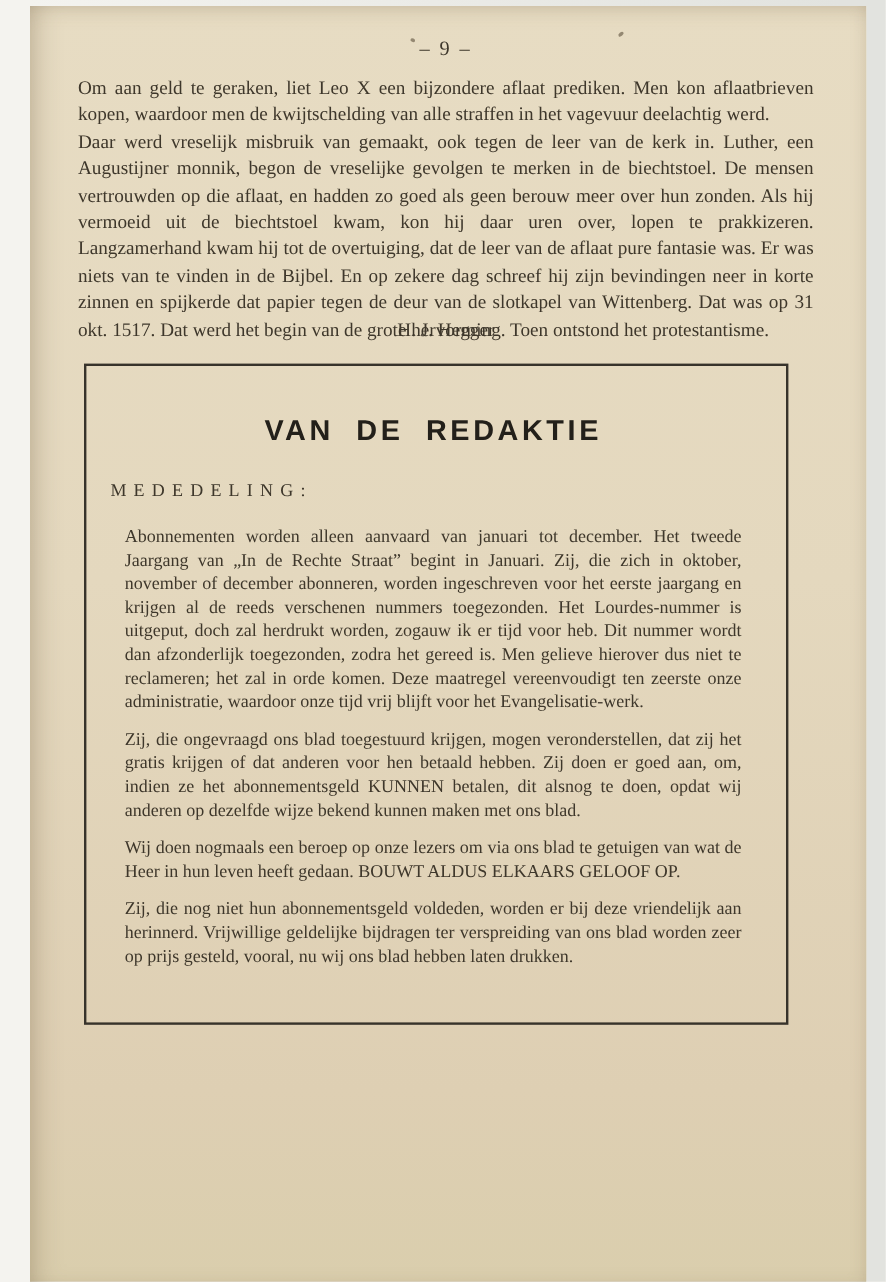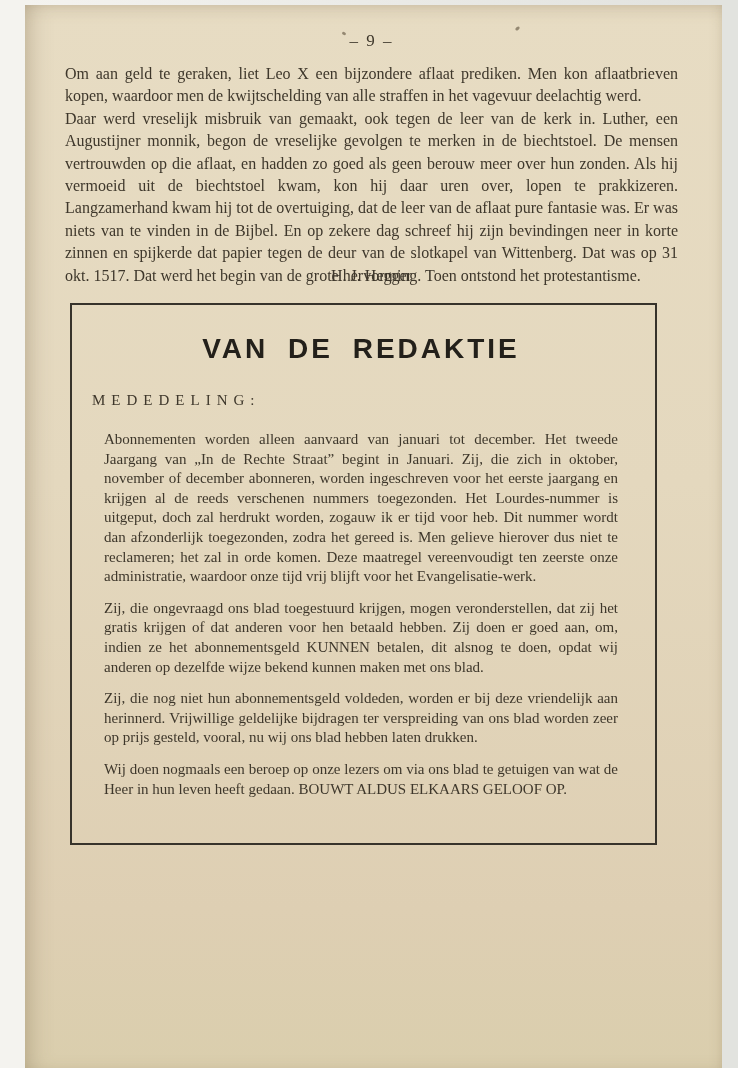--- a/index.html
+++ b/index.html
@@ -46,23 +46,23 @@
   .signature-line{
     margin-top:-22.4px;text-align:center;font-size:16px;line-height:22.4px;
   }
   .redaktie-box{
     margin:16px 16px 0 5px;width:587px;
     border:2px solid var(--box-border);
     padding:24px 25px 32px 20px;
     background:transparent;
   }
   .redaktie-title{
-    margin:4px;text-align:center;
+    margin:17px;text-align:center;
     font-family:"Liberation Sans","DejaVu Sans",sans-serif;
-    font-weight:700;font-size:28px;letter-spacing:3px;word-spacing:9px;
+    font-weight:700;font-size:24px;letter-spacing:3px;word-spacing:9px;
     color:var(--title-ink);
   }
   .mededeling{
     margin:27px 0 21px;font-size:15px;letter-spacing:6px;color:var(--ink);
   }
   .box-text p{
     margin:12px;font-size:15px;line-height:19.6px;text-align:justify;
     text-justify:inter-word;
   }
 </style>
@@ -81,18 +81,18 @@
       <p>Daar werd vreselijk misbruik van gemaakt, ook tegen de leer van de kerk in. Luther, een Augustijner monnik, begon de vreselijke gevolgen te merken in de biechtstoel. De mensen vertrouwden op die aflaat, en hadden zo goed als geen berouw meer over hun zonden. Als hij vermoeid uit de biechtstoel kwam, kon hij daar uren over, lopen te prakkizeren. Langzamerhand kwam hij tot de overtuiging, dat de leer van de aflaat pure fantasie was. Er was niets van te vinden in de Bijbel. En op zekere dag schreef hij zijn bevindingen neer in korte zinnen en spijkerde dat papier tegen de deur van de slotkapel van Wittenberg. Dat was op 31 okt. 1517. Dat werd het begin van de grote hervorming. Toen ontstond het protestantisme.</p>
       <div class="signature-line">H. J. Hegger</div>
     </div>
 
     <div class="redaktie-box">
       <h2 class="redaktie-title">VAN DE REDAKTIE</h2>
       <div class="mededeling">MEDEDELING:</div>
       <div class="box-text">
         <p>Abonnementen worden alleen aanvaard van januari tot december. Het tweede Jaargang van „In de Rechte Straat” begint in Januari. Zij, die zich in oktober, november of december abonneren, worden ingeschreven voor het eerste jaargang en krijgen al de reeds verschenen nummers toegezonden. Het Lourdes-nummer is uitgeput, doch zal herdrukt worden, zogauw ik er tijd voor heb. Dit nummer wordt dan afzonderlijk toegezonden, zodra het gereed is. Men gelieve hierover dus niet te reclameren; het zal in orde komen. Deze maatregel vereenvoudigt ten zeerste onze administratie, waardoor onze tijd vrij blijft voor het Evangelisatie-werk.</p>
         <p>Zij, die ongevraagd ons blad toegestuurd krijgen, mogen veronderstellen, dat zij het gratis krijgen of dat anderen voor hen betaald hebben. Zij doen er goed aan, om, indien ze het abonnementsgeld KUNNEN betalen, dit alsnog te doen, opdat wij anderen op dezelfde wijze bekend kunnen maken met ons blad.</p>
+        <p>Wij doen nogmaals een beroep op onze lezers om via ons blad te getuigen van wat de Heer in hun leven heeft gedaan. BOUWT ALDUS ELKAARS GELOOF OP.</p>
         <p>Zij, die nog niet hun abonnementsgeld voldeden, worden er bij deze vriendelijk aan herinnerd. Vrijwillige geldelijke bijdragen ter verspreiding van ons blad worden zeer op prijs gesteld, vooral, nu wij ons blad hebben laten drukken.</p>
-        <p>Wij doen nogmaals een beroep op onze lezers om via ons blad te getuigen van wat de Heer in hun leven heeft gedaan. BOUWT ALDUS ELKAARS GELOOF OP.</p>
       </div>
     </div>
   </div>
 </div>
 
 </body></html>

